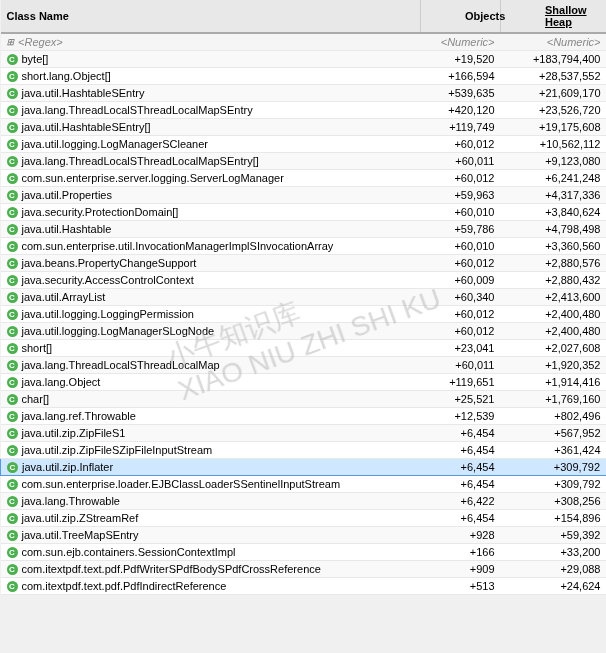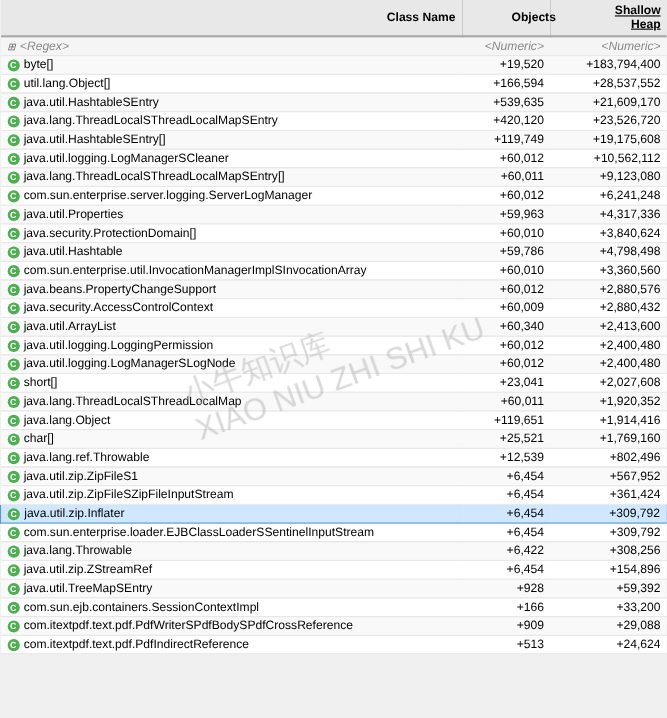--- a/index.html
+++ b/index.html
@@ -18,28 +18,28 @@
       width: 100%;
       border-collapse: collapse;
       table-layout: fixed;
     }
     thead tr {
       background: #e8e8e8;
       border-bottom: 2px solid #aaa;
     }
     thead th {
       padding: 4px 6px;
-      text-align: right;
+      text-align: left;
       font-weight: bold;
       font-size: 11px;
       border-right: 1px solid #ccc;
       color: #000;
     }
     thead th.right {
-      text-align: right;
+      text-align: left;
       padding-left: 44px;
     }
     thead th:last-child {
       border-right: none;
       text-decoration: underline;
     }
     tbody tr {
       background: #fff;
       border-bottom: 1px solid #e8e8e8;
     }
@@ -139,21 +139,21 @@
       <span>byte[]</span>
     </div>
           </td>
           <td class="right">+19,520</td>
           <td class="right">+183,794,400</td>
         </tr>
         <tr>
           <td>
             <div class="class-name-cell">
       <span class="icon-circle icon-green">C</span>
-      <span>util.lang.Object[]</span>
+      <span>short.lang.Object[]</span>
     </div>
           </td>
           <td class="right">+166,594</td>
           <td class="right">+28,537,552</td>
         </tr>
         <tr>
           <td>
             <div class="class-name-cell">
       <span class="icon-circle icon-green">C</span>
       <span>java.util.HashtableSEntry</span>

